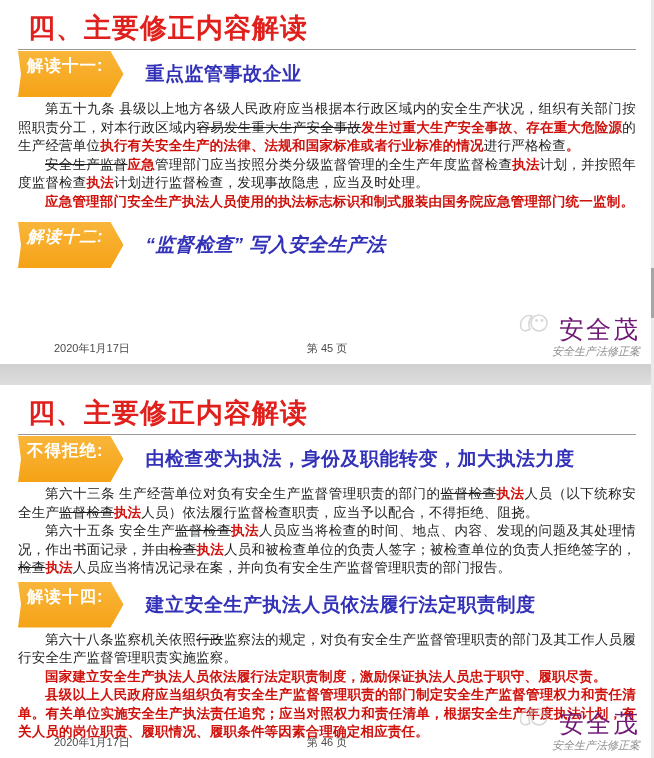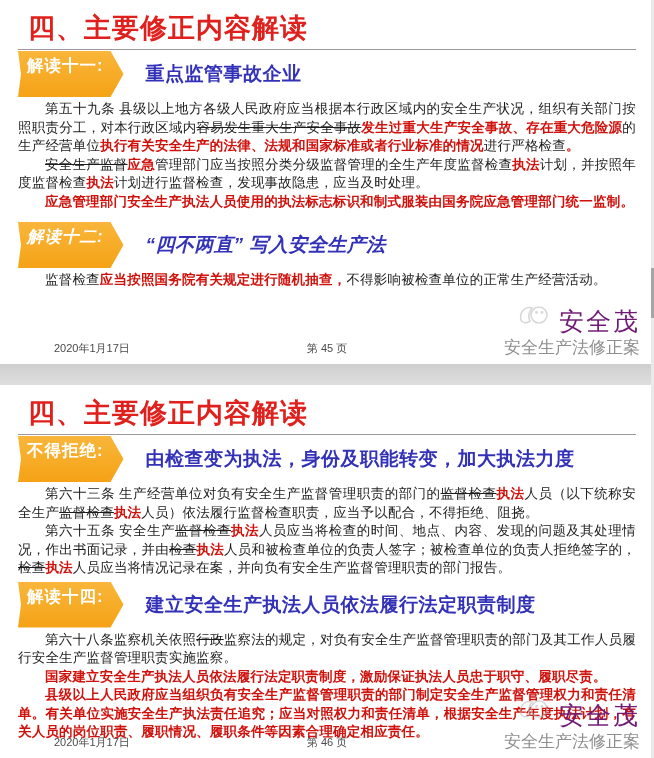--- a/index.html
+++ b/index.html
@@ -94,21 +94,21 @@
   .wm-brand-row{
     display:flex;align-items:center;justify-content:flex-end;
   }
   .wm-logo{width:42px;height:30px;opacity:0.55;margin-right:2px;}
   .wm-brand{
     font-size:25px;color:#701a75;letter-spacing:2px;
     font-family:"Liberation Serif","DejaVu Serif",serif;
     margin-top:14px;
   }
   .wm-sub{
-    font-size:17px;color:#8f8f8f;margin-top:-2px;
+    font-size:11px;color:#8f8f8f;margin-top:-2px;font-style:italic;
   }
   .scrollbar-track{
     position:absolute;top:0;right:0;width:3px;height:758px;
     background:#e9e9e9;
   }
   .scrollbar-thumb{
     position:absolute;top:268px;right:0;width:3px;height:50px;
     background:#a6a6a6;
   }
 </style>
@@ -122,23 +122,22 @@
   <div class="section-row">
     <span class="badge">解读十一:</span>
     <span class="section-heading">重点监管事故企业</span>
   </div>
   <p class="para first"><span class="run-n">第五十九条  县级以上地方各级人民政府应当根据本行政区域内的安全生产状况，组织有关部门按照职责分工，对本行政区域内</span><span class="run-s">容易发生重大生产安全事故</span><span class="run-r">发生过重大生产安全事故、存在重大危险源</span><span class="run-n">的生产经营单位</span><span class="run-r">执行有关安全生产的法律、法规和国家标准或者行业标准的情况</span><span class="run-n">进行严格检查</span><span class="run-r">。</span></p>
   <p class="para"><span class="run-s">安全生产监督</span><span class="run-r">应急</span><span class="run-n">管理部门应当按照分类分级监督管理的全生产年度监督检查</span><span class="run-r">执法</span><span class="run-n">计划，并按照年度监督检查</span><span class="run-r">执法</span><span class="run-n">计划进行监督检查，发现事故隐患，应当及时处理。</span></p>
   <p class="para"><span class="run-r">应急管理部门安全生产执法人员使用的执法标志标识和制式服装由国务院应急管理部门统一监制。</span></p>
 
   <div class="section-row" style="margin-top:19px;font-style:italic;">
     <span class="badge">解读十二:</span>
-    <span class="section-heading">“四不两直” 写入安全生产法</span>
+    <span class="section-heading">“监督检查” 写入安全生产法</span>
   </div>
-  <p class="para first"><span class="run-n">监督检查</span><span class="run-r">应当按照国务院有关规定进行随机抽查，</span><span class="run-n">不得影响被检查单位的正常生产经营活动。</span></p>
 
   <div class="watermark">
     <div class="wm-brand-row">
       <svg class="wm-logo" viewBox="0 0 42 30">
         <path d="M6 20 C4 12, 10 6, 17 8 C14 12, 13 17, 15 21 C11 24, 7 23, 6 20 Z" fill="none" stroke="#b8b8b8" stroke-width="1.6"></path>
         <circle cx="24" cy="15" r="8" fill="none" stroke="#b8b8b8" stroke-width="1.6"></circle>
         <circle cx="21.5" cy="12.5" r="1.4" fill="#b8b8b8"></circle>
         <circle cx="27" cy="12.5" r="1.4" fill="#b8b8b8"></circle>
       </svg>
       <span class="wm-brand">安全茂</span>

